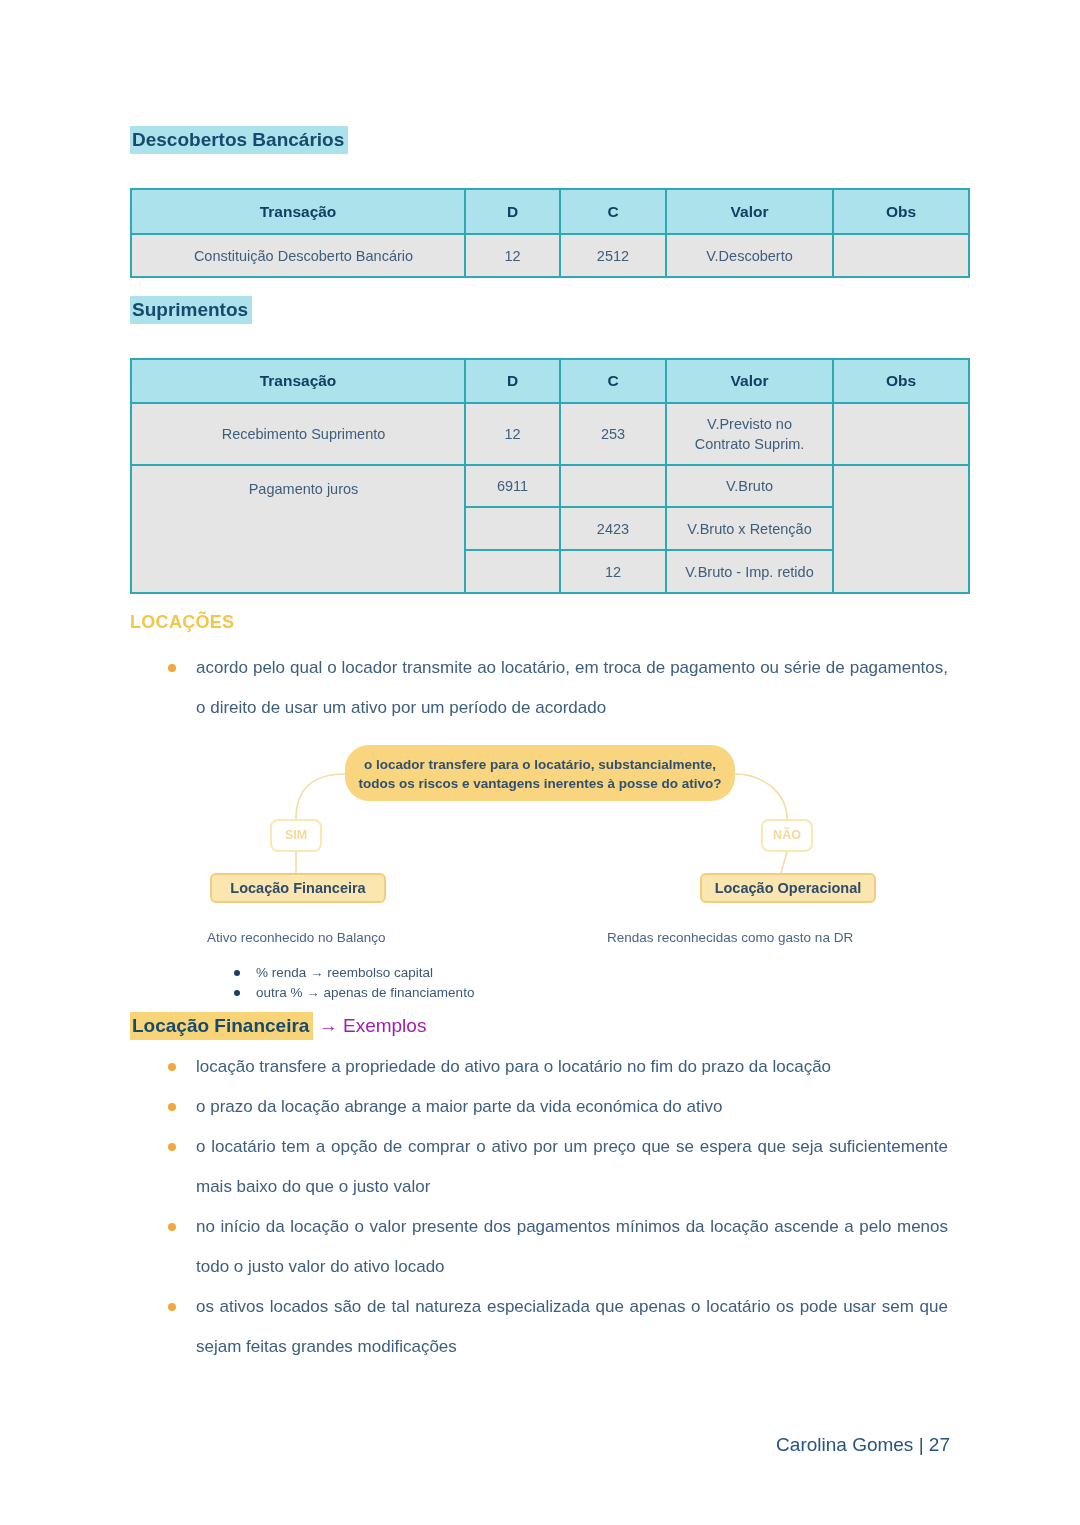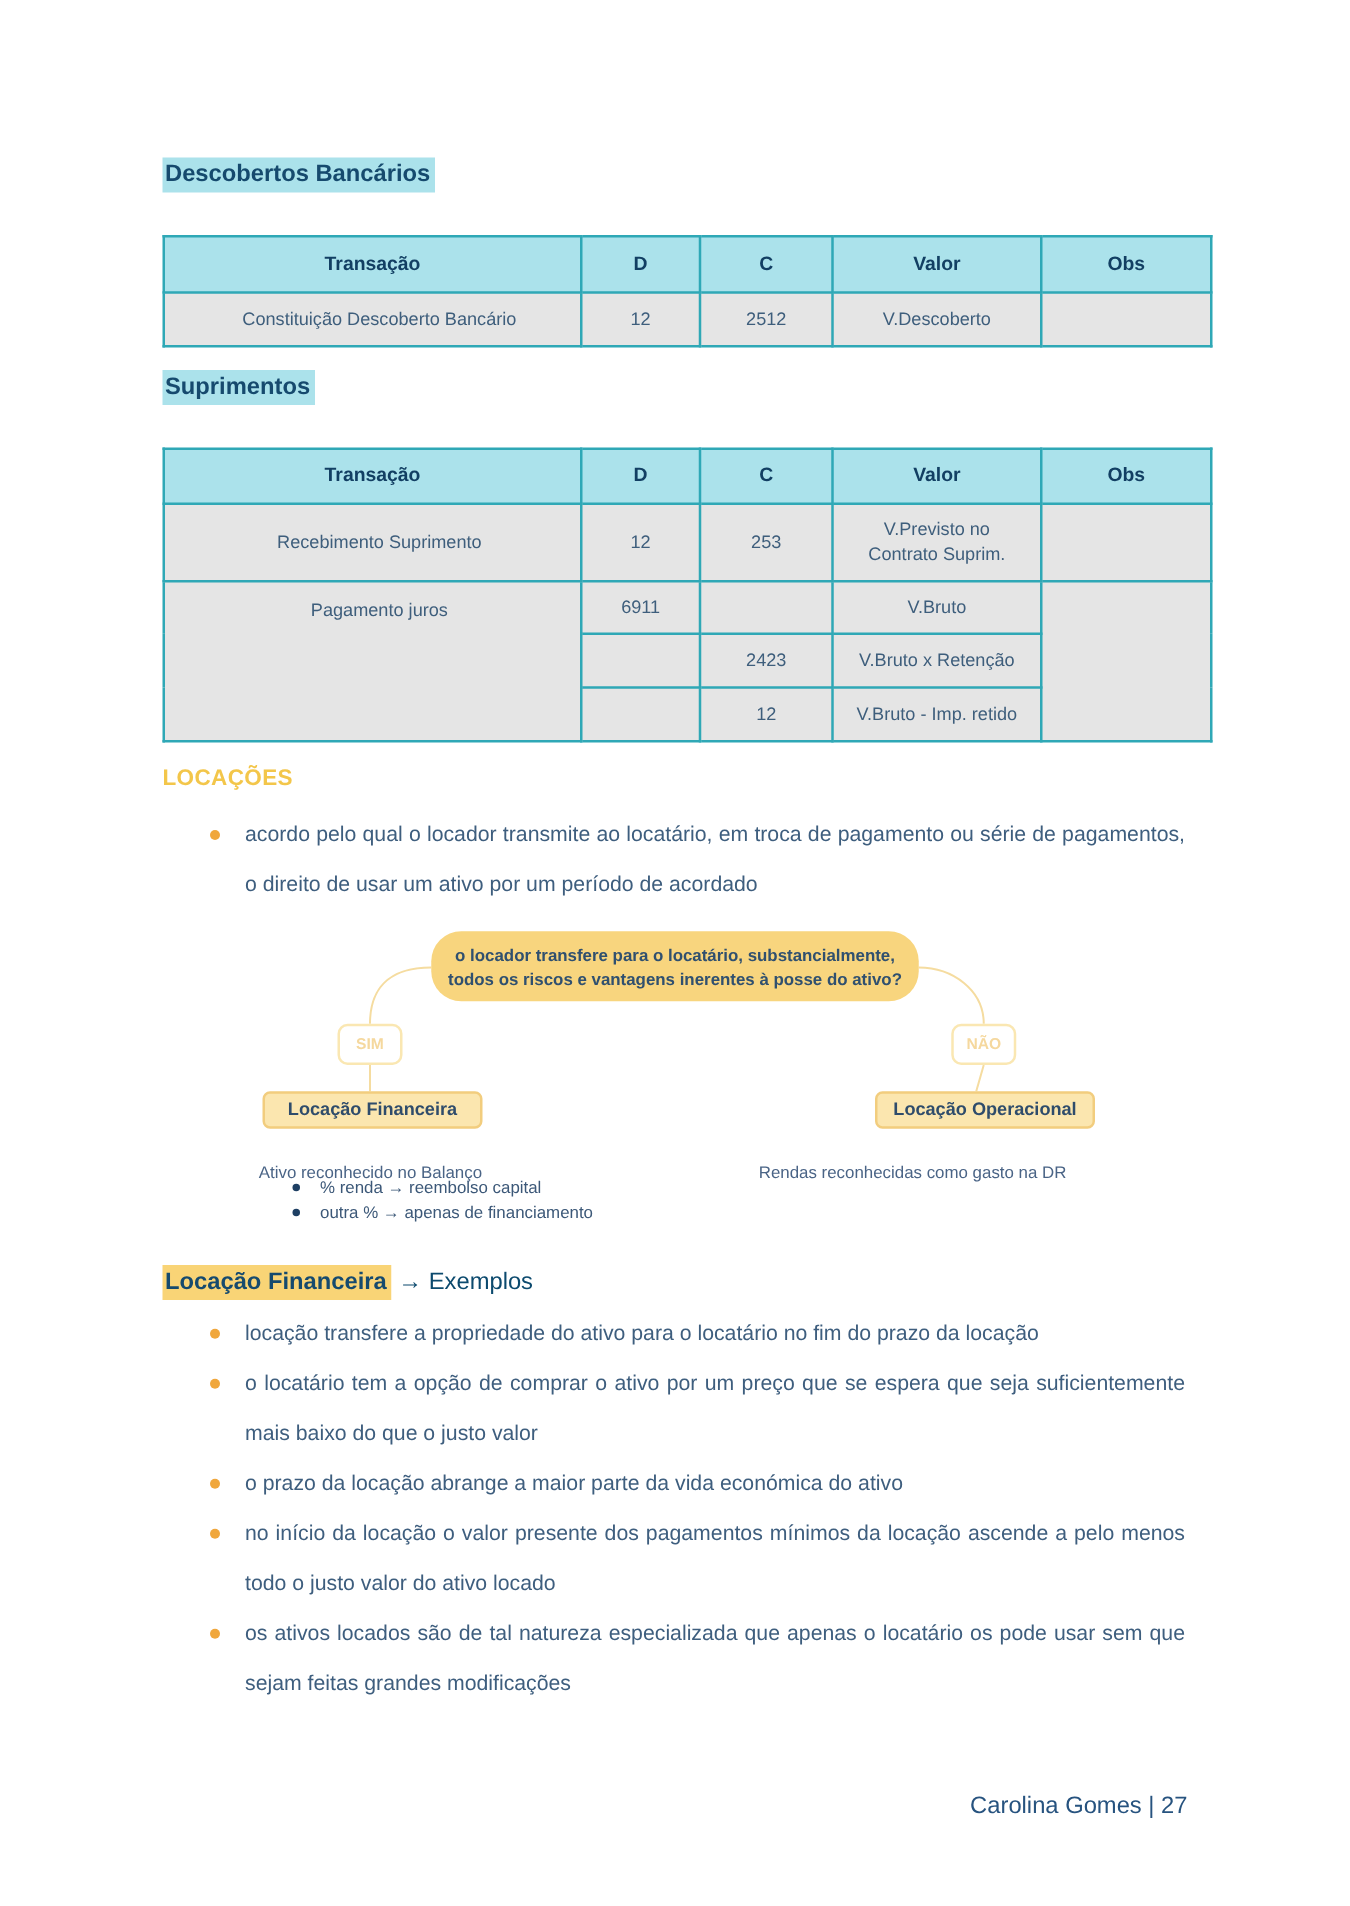--- a/index.html
+++ b/index.html
@@ -6,21 +6,21 @@
   .page {
     position:relative; width:1080px; height:1525px; background:#ffffff;
     font-family:"Liberation Sans", sans-serif; overflow:hidden;
   }
 
   
   .sec-head { position:absolute; left:130px; font-size:19px; font-weight:bold; }
   .hl-cyan  { background:#ABE2EB; color:#164A6E; padding:3px 4px 4px 2px; }
   .head-gold{ position:absolute; left:130px; color:#F3C64A; font-size:18px; font-weight:bold; letter-spacing:0.3px; }
   .hl-yellow{ background:#F9D476; color:#164A6E; padding:3px 4px 4px 2px; font-weight:bold; }
-  .gold-suffix { color:#0c4a6e; font-weight:normal; }
+  .gold-suffix { color:#a21caf; font-weight:normal; }
 
   
   table.ledger {
     position:absolute; left:130px; border-collapse:collapse; table-layout:fixed;
     width:838px; border:2px solid #3b82f6;
   }
   table.ledger th, table.ledger td { border:2px solid #2FA8B6; box-sizing:border-box; }
   table.ledger th {
     background:#ABE2EB; color:#123F63; font-size:15.5px; font-weight:bold; text-align:center;
   }
@@ -65,21 +65,21 @@
     background:#ffffff; border:2px solid #FAE7B2; border-radius:8px;
     color:#F5D89E; font-size:12.5px; font-weight:bold; text-align:center; line-height:29px;
   }
   .rbox {
     position:absolute; top:133px; width:176px; height:30px; box-sizing:border-box;
     background:#FBE6AF; border:2px solid #F2CD7E; border-radius:6px;
     color:#2F4C6B; font-size:14.5px; font-weight:bold; text-align:center; line-height:26px;
   }
   .note { position:absolute; top:190px; color:#4A6486; font-size:13.5px; }
   ul.subnotes {
-    position:absolute; left:100px; top:200px; margin:0; padding:0 0 0 26px; list-style:none;
+    position:absolute; left:100px; top:223px; margin:0; padding:0 0 0 26px; list-style:none;
   }
   ul.subnotes li { position:relative; color:#3C5878; font-size:13.5px; line-height:20px; }
   ul.subnotes li::before {
     content:""; position:absolute; left:-22px; top:7px; width:6px; height:6px;
     border-radius:50%; background:#1E3F63;
   }
 
   
   .footer { position:absolute; top:1434px; right:130px; font-size:19px; color:#27537F; }
 </style>
@@ -193,21 +193,21 @@
     <div class="note" style="left:477px;">Rendas reconhecidas como gasto na DR</div>
   </div>
 
   <div class="sec-head" style="top:1015px;">
     <span class="hl-yellow">Locação Financeira</span>
     <span class="gold-suffix" style="font-size:19px;">→ Exemplos</span>
   </div>
 
   <ul class="bullets" style="top:1047px;">
     <li>locação transfere a propriedade do ativo para o locatário no fim do prazo da locação</li>
+    <li>o prazo da locação abrange a maior parte da vida económica do ativo</li>
     <li>o locatário tem a opção de comprar o ativo por um preço que se espera que seja suficientemente mais baixo do que o justo valor</li>
-    <li>o prazo da locação abrange a maior parte da vida económica do ativo</li>
     <li>no início da locação o valor presente dos pagamentos mínimos da locação ascende a pelo menos todo o justo valor do ativo locado</li>
     <li>os ativos locados são de tal natureza especializada que apenas o locatário os pode usar sem que sejam feitas grandes modificações</li>
   </ul>
 
   <div class="footer">Carolina Gomes | 27</div>
 
 </div>
 
 </body></html>

